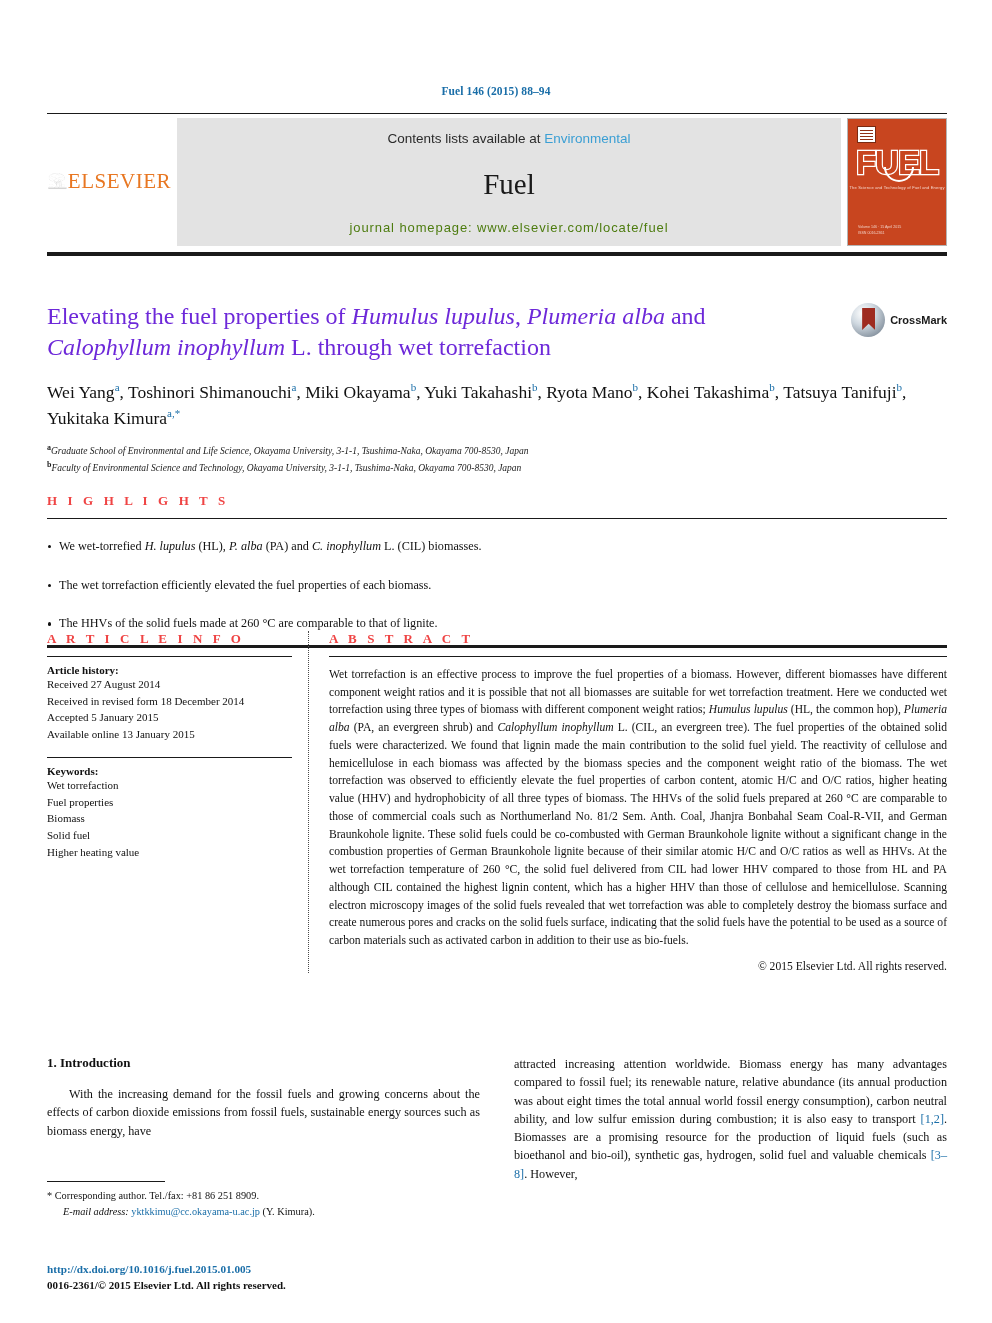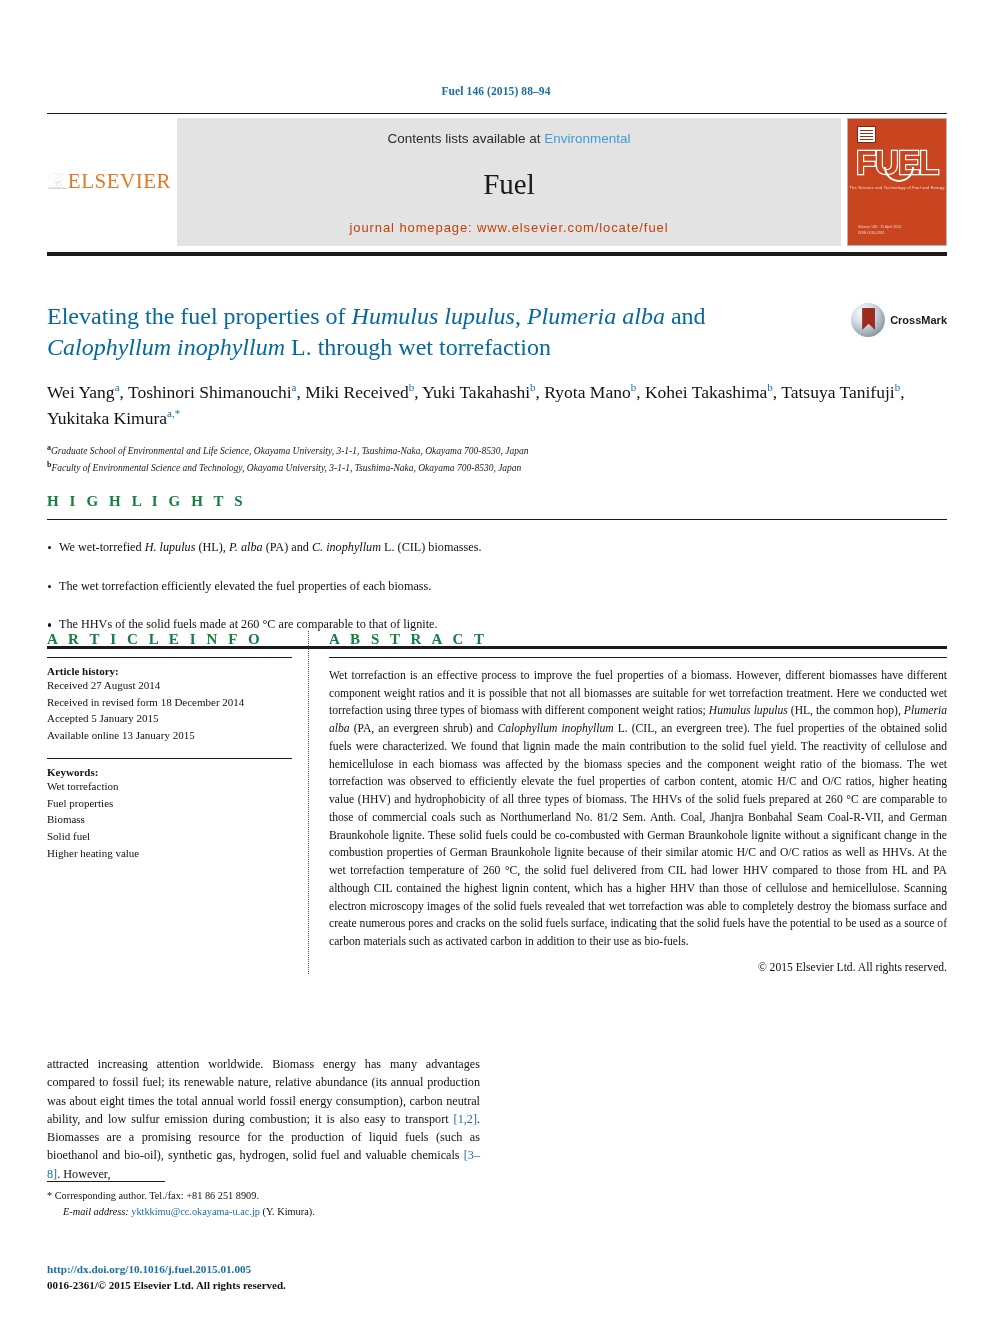--- a/index.html
+++ b/index.html
@@ -93,21 +93,21 @@
     font-size: 29px;
     color: #1a1a1a;
   }
   .sd-home {
     position: absolute;
     bottom: 11px; left: 0; right: 0;
     text-align: center;
     font-family: "Liberation Sans", sans-serif;
     font-size: 13px;
     letter-spacing: 0.9px;
-    color: #c2410c;
+    color: #4d7c0f;
   }
   .cover-thumb {
     flex: 0 0 100px;
     width: 100px;
     background: #c8451f;
     border: 1px solid #b5b5b5;
     box-sizing: border-box;
     position: relative;
     overflow: hidden;
   }
@@ -174,21 +174,21 @@
     left: 47px; top: 288px;
     width: 900px;
   }
   h1.title {
     font-family: "Liberation Serif", serif;
     font-size: 24px;
     font-weight: normal;
     line-height: 1.28;
     margin: 0;
     width: 790px;
-    color: #0369a1;
+    color: #6d28d9;
   }
   h1.title i { font-style: italic; }
   .crossmark {
     position: absolute;
     right: 0; top: 2px;
     display: flex;
     align-items: center;
     gap: 5px;
   }
   .cm-circle {
@@ -231,24 +231,24 @@
   .affil sup { font-style: normal; font-weight: bold; font-size: 8px; }
 
   
   .hl-wrap {
     position: absolute;
     left: 47px; top: 480px;
     width: 900px;
   }
   .sechead {
     font-family: "Liberation Serif", serif;
-    font-size: 15px;
+    font-size: 13px;
     font-weight: bold;
     letter-spacing: 3.6px;
-    color: #15803d;
+    color: #ef4444;
   }
   .hl-rule {
     border-top: 1px solid #1a1a1a;
     margin-top: 9px;
     margin-bottom: 9px;
   }
   ul.hl {
     list-style: none;
     margin: 0;
     padding: 0;
@@ -446,21 +446,21 @@
       <span class="cm-circle">
           <span class="cm-ribbon"></span>
         </span>
       <span class="cm-word">CrossMark</span>
     </div>
 
     <h1 class="title">
       <span>Elevating the fuel properties of </span><i>Humulus lupulus</i><span>, </span><i>Plumeria alba</i><span> and</span><br><i>Calophyllum inophyllum</i><span> L. through wet torrefaction</span>
     </h1>
 
-    <div class="authors"><span>Wei Yang</span><sup>a</sup>, <span>Toshinori Shimanouchi</span><sup>a</sup>, <span>Miki Received</span><sup>b</sup>, <span>Yuki Takahashi</span><sup>b</sup>, <span>Ryota Mano</span><sup>b</sup>, <span>Kohei Takashima</span><sup>b</sup>, <span>Tatsuya Tanifuji</span><sup>b</sup>, <span>Yukitaka Kimura</span><sup>a,*</sup></div>
+    <div class="authors"><span>Wei Yang</span><sup>a</sup>, <span>Toshinori Shimanouchi</span><sup>a</sup>, <span>Miki Okayama</span><sup>b</sup>, <span>Yuki Takahashi</span><sup>b</sup>, <span>Ryota Mano</span><sup>b</sup>, <span>Kohei Takashima</span><sup>b</sup>, <span>Tatsuya Tanifuji</span><sup>b</sup>, <span>Yukitaka Kimura</span><sup>a,*</sup></div>
     <div class="affil">
         <div><sup>a</sup>Graduate School of Environmental and Life Science, Okayama University, 3-1-1, Tsushima-Naka, Okayama 700-8530, Japan</div>
         <div><sup>b</sup>Faculty of Environmental Science and Technology, Okayama University, 3-1-1, Tsushima-Naka, Okayama 700-8530, Japan</div>
       </div>
   </div>
 
   <div class="hl-wrap">
     <div class="sechead">H I G H L I G H T S</div>
     <div class="hl-rule"></div>
     <ul class="hl">
@@ -496,20 +496,24 @@
     <div class="col-abs">
       <div class="sechead">A B S T R A C T</div>
       <div class="abs-rule"></div>
       <div class="abs-body">Wet torrefaction is an effective process to improve the fuel properties of a biomass. However, different biomasses have different component weight ratios and it is possible that not all biomasses are suitable for wet torrefaction treatment. Here we conducted wet torrefaction using three types of biomass with different component weight ratios; <i>Humulus lupulus</i> (HL, the common hop), <i>Plumeria alba</i> (PA, an evergreen shrub) and <i>Calophyllum inophyllum</i> L. (CIL, an evergreen tree). The fuel properties of the obtained solid fuels were characterized. We found that lignin made the main contribution to the solid fuel yield. The reactivity of cellulose and hemicellulose in each biomass was affected by the biomass species and the component weight ratio of the biomass. The wet torrefaction was observed to efficiently elevate the fuel properties of carbon content, atomic H/C and O/C ratios, higher heating value (HHV) and hydrophobicity of all three types of biomass. The HHVs of the solid fuels prepared at 260 °C are comparable to those of commercial coals such as Northumerland No. 81/2 Sem. Anth. Coal, Jhanjra Bonbahal Seam Coal-R-VII, and German Braunkohole lignite. These solid fuels could be co-combusted with German Braunkohole lignite without a significant change in the combustion properties of German Braunkohole lignite because of their similar atomic H/C and O/C ratios as well as HHVs. At the wet torrefaction temperature of 260 °C, the solid fuel delivered from CIL had lower HHV compared to those from HL and PA although CIL contained the highest lignin content, which has a higher HHV than those of cellulose and hemicellulose. Scanning electron microscopy images of the solid fuels revealed that wet torrefaction was able to completely destroy the biomass surface and create numerous pores and cracks on the solid fuels surface, indicating that the solid fuels have the potential to be used as a source of carbon materials such as activated carbon in addition to their use as bio-fuels.</div>
       <div class="abs-copy">© 2015 Elsevier Ltd. All rights reserved.</div>
     </div>
   </div>
 
   <div class="intro">
     <div class="intro-col">
+      <h2 class="secnum">1. Introduction</h2>
+      <p class="para">With the increasing demand for the fossil fuels and growing concerns about the effects of carbon dioxide emissions from fossil fuels, sustainable energy sources such as biomass energy, have</p>
+    </div>
+    <div class="intro-col">
       <p class="para noind"><span>attracted increasing attention worldwide. Biomass energy has many advantages compared to fossil fuel; its renewable nature, relative abundance (its annual production was about eight times the total annual world fossil energy consumption), carbon neutral ability, and low sulfur emission during combustion; it is also easy to transport </span><span class="ref">[1,2]</span><span>. Biomasses are a promising resource for the production of liquid fuels (such as bioethanol and bio-oil), synthetic gas, hydrogen, solid fuel and valuable chemicals </span><span class="ref">[3–8]</span><span>. However,</span></p>
     </div>
   </div>
 
   <div class="footnote">
     <div class="fn-rule"></div>
     <div class="fn-line">* Corresponding author. Tel./fax: +81 86 251 8909.</div>
     <div class="fn-line fn-ind">
       <span class="fn-ital">E-mail address:</span>
       <span class="link">yktkkimu@cc.okayama-u.ac.jp</span>

